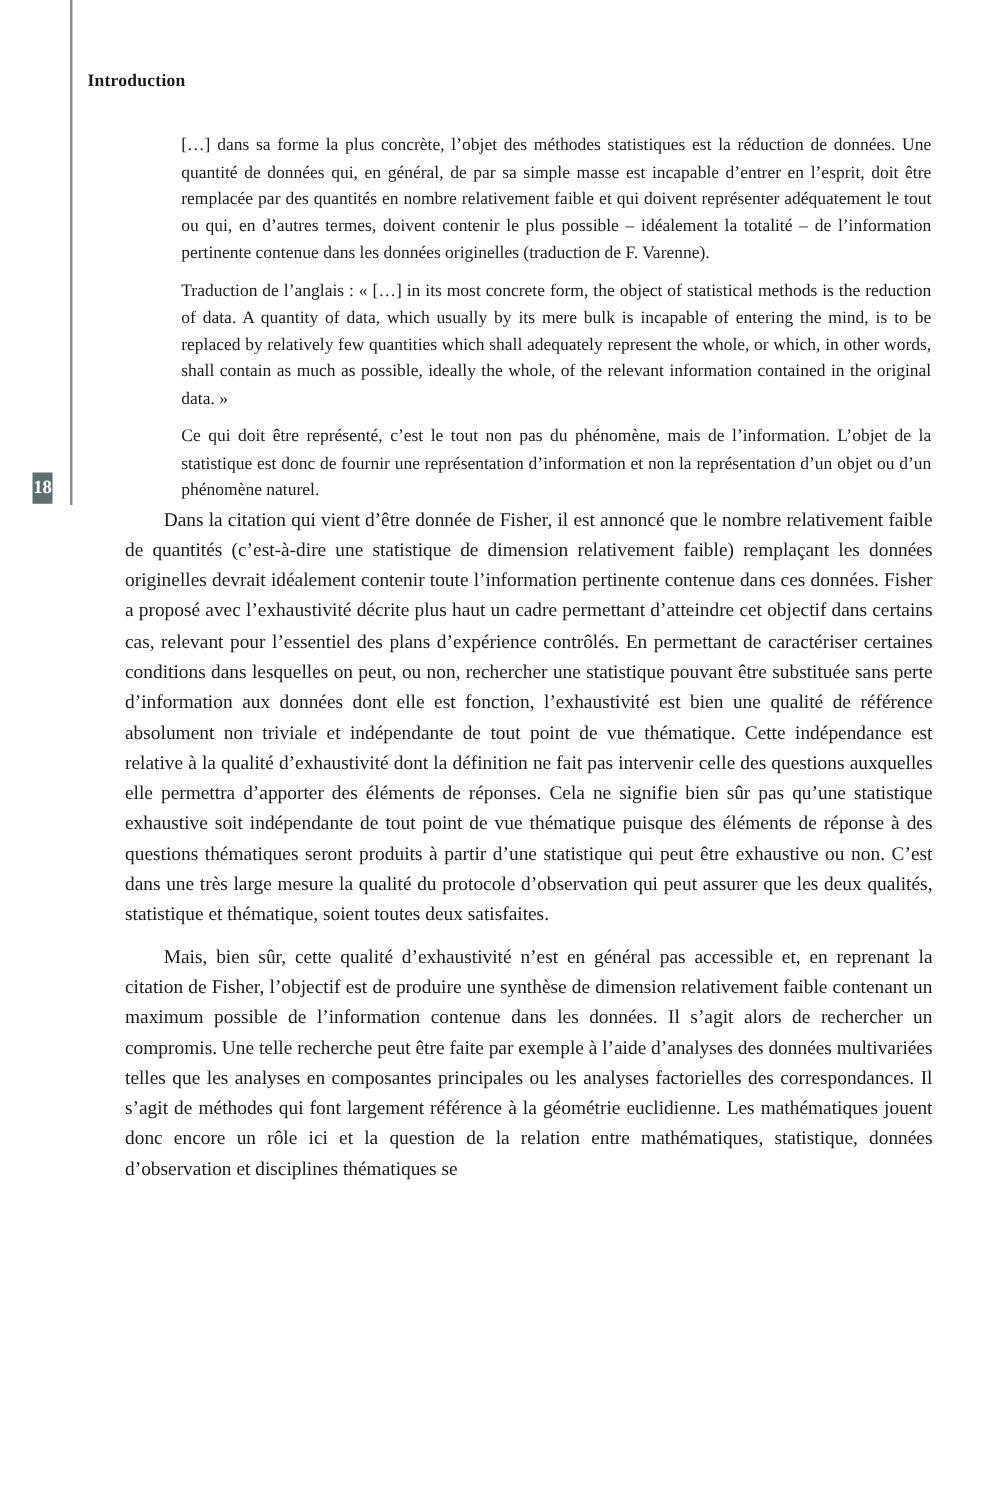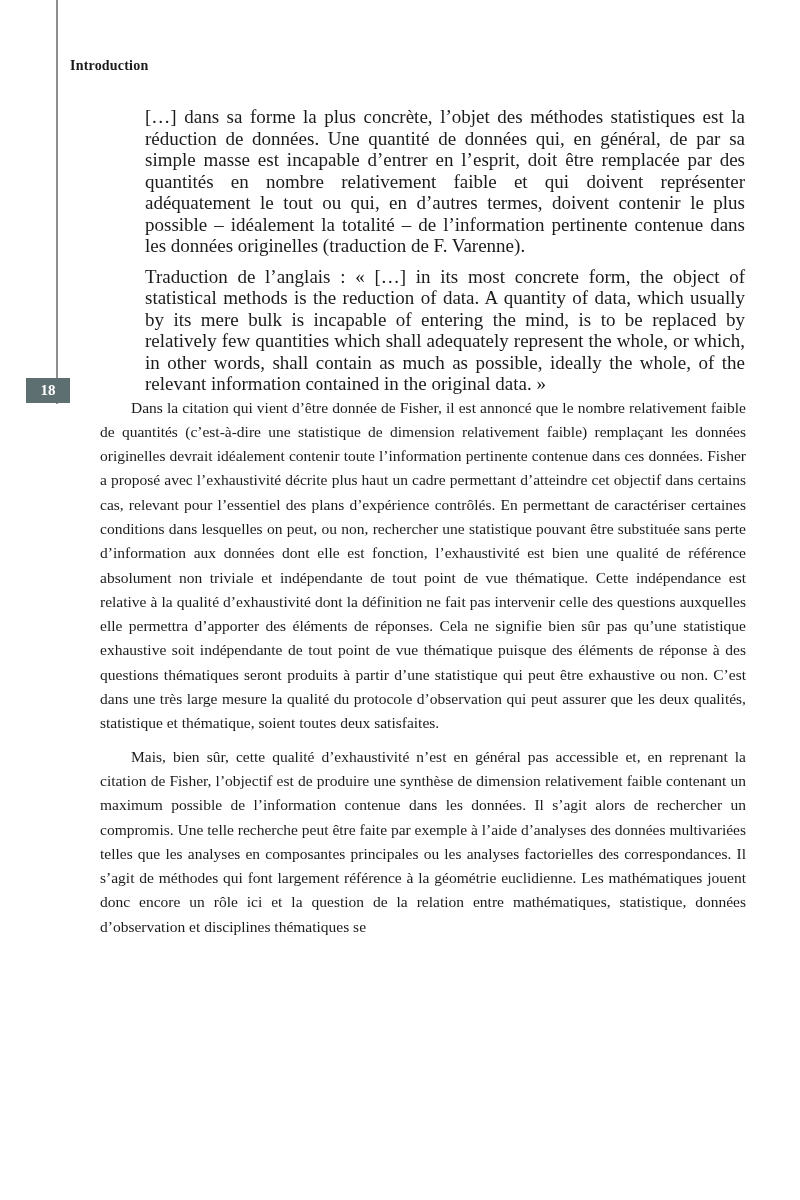--- a/index.html
+++ b/index.html
@@ -26,39 +26,39 @@
     left: 70px;
     top: 58px;
     font-weight: bold;
     font-size: 14px;
     letter-spacing: 0.2px;
   }
   .page-badge {
     position: absolute;
     left: 26px;
     top: 378px;
-    width: 44px;
+    width: 16px;
     height: 25px;
     display: flex;
     align-items: center;
     justify-content: center;
     color: #ffffff;
     font-weight: bold;
     font-size: 15px;
   }
   .content {
     position: absolute;
     left: 100px;
     top: 106px;
     width: 646px;
   }
   .bq {
     margin: 0 0 0 45px;
     width: 600px;
-    font-size: 19px;
+    font-size: 14px;
     line-height: 21.5px;
     text-align: justify;
   }
   .body-par {
     margin: 0;
     font-size: 15.5px;
     line-height: 24.3px;
     text-align: justify;
     text-indent: 31px;
   }
@@ -82,20 +82,21 @@
 
   <div class="page-badge" style="background: rgb(93, 111, 112);">18</div>
 
   <div class="content">
 
     <p class="bq">[…] dans sa forme la plus concrète, l’objet des méthodes statistiques est la réduction de données. Une quantité de données qui, en général, de par sa simple masse est incapable d’entrer en l’esprit, doit être remplacée par des quantités en nombre relativement faible et qui doivent représenter adéquatement le tout ou qui, en d’autres termes, doivent contenir le plus possible – idéalement la totalité – de l’information pertinente contenue dans les données originelles (traduction de F. Varenne).</p>
 
     <p class="bq mt-quote"><span>Traduction de l’anglais : « […] </span><span class="italic">in its most concrete form, the object of statistical methods is the reduction of data. A quantity of data, which usually by its mere bulk is incapable of entering the mind, is to be replaced by relatively few quantities which shall adequately represent the whole, or which, in other words, shall contain as much as possible, ideally the whole, of the relevant information contained in the original data. »</span></p>
 
 
+    <p class="bq mt-quote">Ce qui doit être représenté, c’est le tout non pas du phénomène, mais de l’information. L’objet de la statistique est donc de fournir une représentation d’information et non la représentation d’un objet ou d’un phénomène naturel.</p>
 
     <p class="body-par mt-par">Dans la citation qui vient d’être donnée de Fisher, il est annoncé que le nombre relativement faible de quantités (c’est-à-dire une statistique de dimension relativement faible) remplaçant les données originelles devrait idéalement contenir toute l’information pertinente contenue dans ces données. Fisher a proposé avec l’exhaustivité décrite plus haut un cadre permettant d’atteindre cet objectif dans certains cas, relevant pour l’essentiel des plans d’expérience contrôlés. En permettant de caractériser certaines conditions dans lesquelles on peut, ou non, rechercher une statistique pouvant être substituée sans perte d’information aux données dont elle est fonction, l’exhaustivité est bien une qualité de référence absolument non triviale et indépendante de tout point de vue thématique. Cette indépendance est relative à la qualité d’exhaustivité dont la définition ne fait pas intervenir celle des questions auxquelles elle permettra d’apporter des éléments de réponses. Cela ne signifie bien sûr pas qu’une statistique exhaustive soit indépendante de tout point de vue thématique puisque des éléments de réponse à des questions thématiques seront produits à partir d’une statistique qui peut être exhaustive ou non. C’est dans une très large mesure la qualité du protocole d’observation qui peut assurer que les deux qualités, statistique et thématique, soient toutes deux satisfaites.</p>
 
     <p class="body-par mt-quote">Mais, bien sûr, cette qualité d’exhaustivité n’est en général pas accessible et, en reprenant la citation de Fisher, l’objectif est de produire une synthèse de dimension relativement faible contenant un maximum possible de l’information contenue dans les données. Il s’agit alors de rechercher un compromis. Une telle recherche peut être faite par exemple à l’aide d’analyses des données multivariées telles que les analyses en composantes principales ou les analyses factorielles des correspondances. Il s’agit de méthodes qui font largement référence à la géométrie euclidienne. Les mathématiques jouent donc encore un rôle ici et la question de la relation entre mathématiques, statistique, données d’observation et disciplines thématiques se</p>
 
   </div>
 
 </div>
 
 </body></html>

